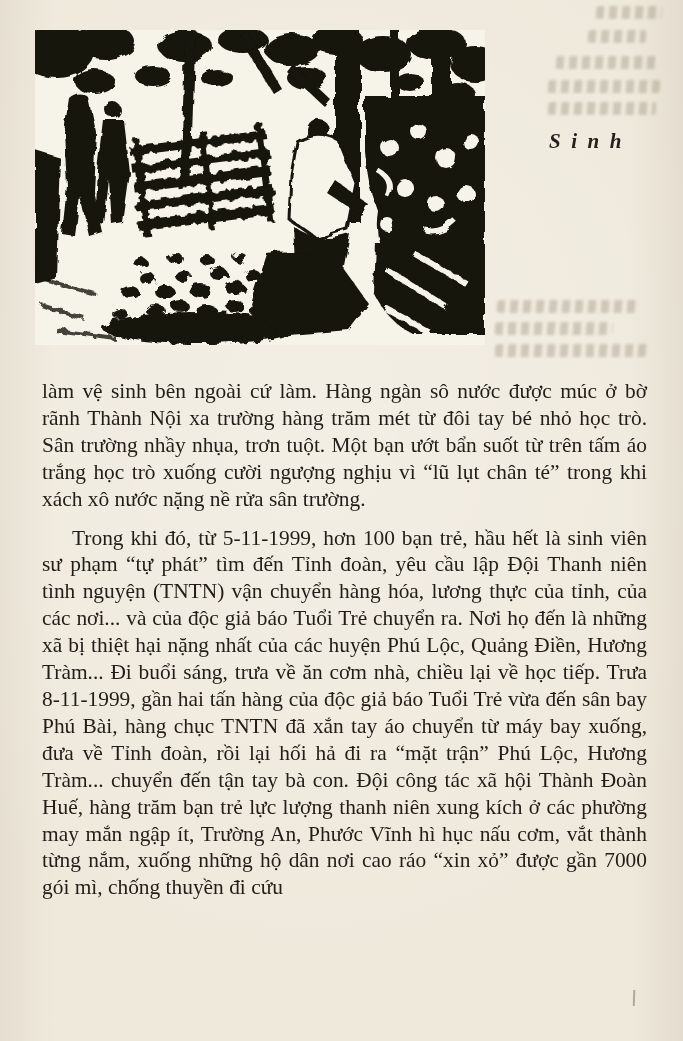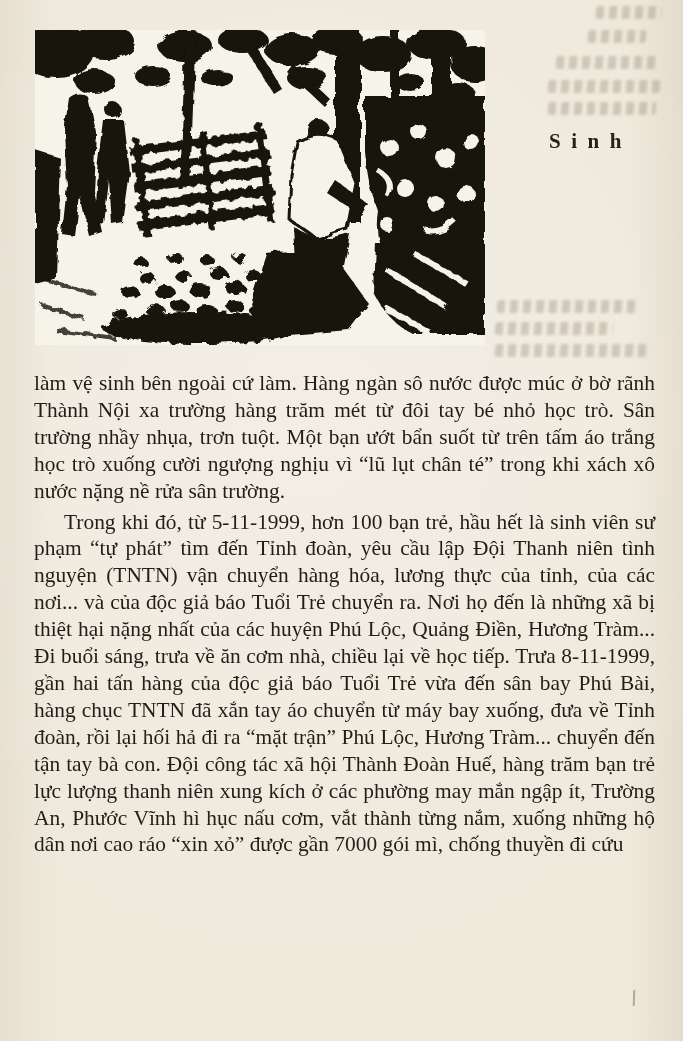--- a/index.html
+++ b/index.html
@@ -15,33 +15,33 @@
       radial-gradient(120% 90% at 45% 40%, rgba(255,255,255,0.25), rgba(0,0,0,0) 60%),
       linear-gradient(90deg, rgba(150,130,105,0.10), rgba(0,0,0,0) 8%, rgba(0,0,0,0) 92%, rgba(150,130,105,0.12));
   }
   .photo{
     position:absolute;left:35px;top:30px;width:450px;height:315px;
     background:#f6f3e9;
   }
   .photo svg{display:block;width:100%;height:100%;}
   .caption{
     position:absolute;left:503px;top:126px;width:160px;
-    font-weight:bold;
+    font-weight:bold;font-style:italic;
     font-size:21px;line-height:31px;color:#24201b;
     text-align:justify;
   }
   .caption-lead{
     display:block;letter-spacing:0.50em;margin-left:46px;
   }
   .body-text{
     position:absolute;left:30px;top:366px;width:629px;
     font-size:21.4px;line-height:26.9px;color:#211d18;
     text-align:justify;
   }
-  .body-text p{margin:4px;}
+  .body-text p{margin:12px;}
   .body-text p.indented{text-indent:30px;}
   
   .bleed{
     position:absolute;height:13px;border-radius:3px;
     background:repeating-linear-gradient(90deg, rgba(128,114,92,0.55) 0 8px, rgba(128,114,92,0) 8px 13px);
     filter:blur(1.6px);opacity:0.55;transform:skewX(-4deg);
     pointer-events:none;
   }
   .scan-mark{
     position:absolute;left:633px;top:990px;width:2px;height:16px;

